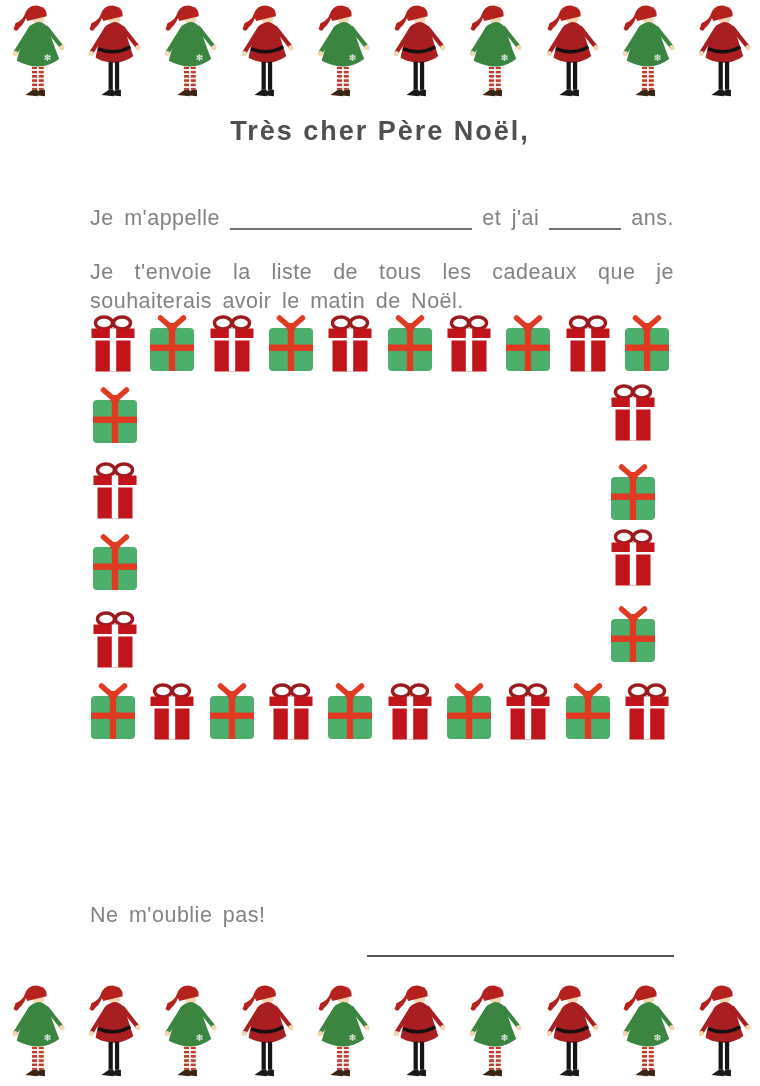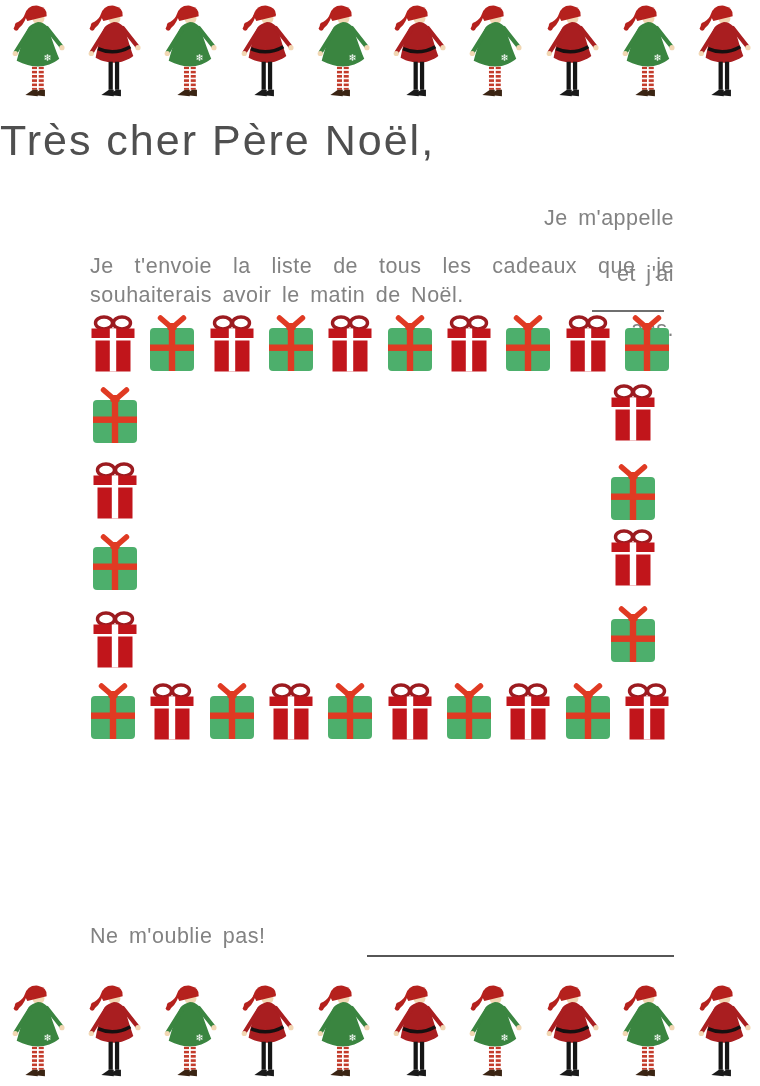--- a/index.html
+++ b/index.html
@@ -19,53 +19,53 @@
     padding:0 8px;
   }
   .elf-row-top    { top:2px;   height:103px; }
   .elf-row-bottom { top:982px; height:108px; }
   .elf { display:block; width:58px; height:103px; }
   .elf svg { display:block; width:100%; height:100%; }
 
   
   .title {
     position:absolute; top:116px; left:0; right:0;
-    font-size:43px; font-weight:400;
+    text-align:center;
+    font-size:27px; font-weight:700;
     letter-spacing:2px;
     color:#4f4f4f;
   }
 
   
   .text-block {
     position:absolute; left:90px; width:584px;
     color:#828282;
     font-size:21.5px; line-height:1.33;
     letter-spacing:0.5px; word-spacing:4px;
     font-weight:300;
-    flex-direction:column;
   }
   .para { text-align:justify; }
   .name-line {
     top:204px;
     display:flex; align-items:flex-end;
   }
   .name-line span { white-space:nowrap; }
   .blank {
     display:inline-block;
     border-bottom:2px solid #6f6f6f;
     height:24px;
     margin:0 10px 3px 10px;
   }
   .blank-name { flex:1 1 auto; }
   .blank-age  { width:72px; flex:0 0 auto; }
 
-  .para-intro      { top:252px; }
+  .para-intro      { top:258px; }
   .para-reasonable { top:750px; }
   .para-snack      { top:826px; }
-  .para-closing    { top:922px; text-align:left; }
+  .para-closing    { top:901px; text-align:left; }
 
   .signature-line {
     position:absolute; left:367px; top:955px;
     width:307px; height:0;
     border-top:2.5px solid #565656;
   }
 
   
   .gift-row {
     position:absolute; left:88px; width:584px;

